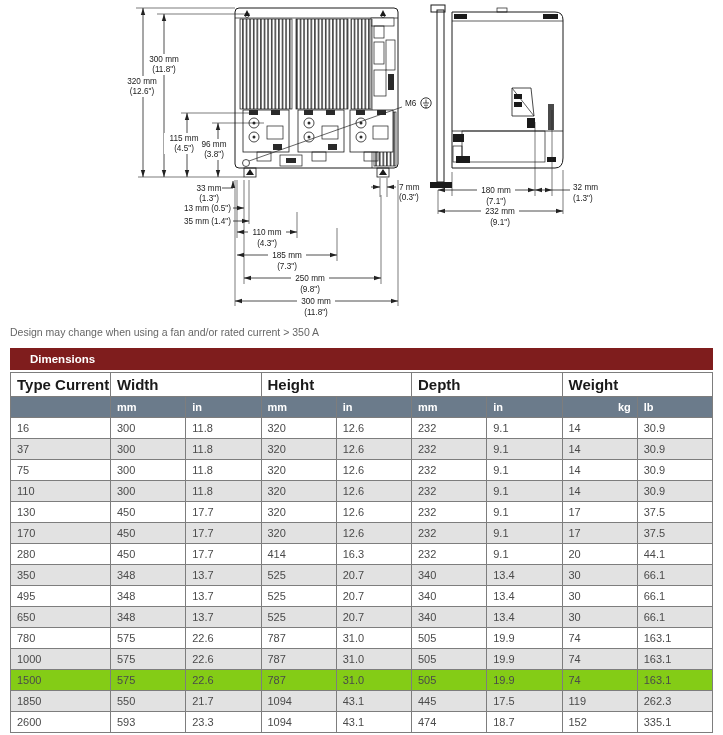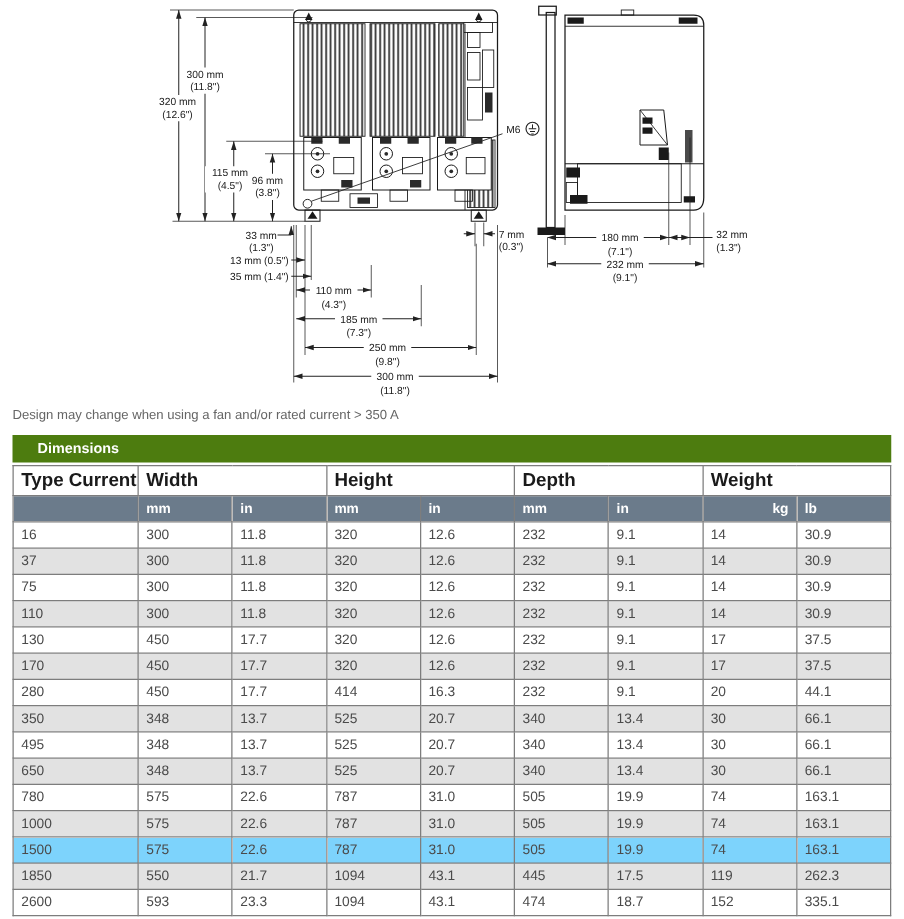--- a/index.html
+++ b/index.html
@@ -216,21 +216,21 @@
         <text x="573" y="201" text-anchor="start">(1.3")</text>
         <text x="500" y="214">232 mm</text>
         <text x="500" y="225">(9.1")</text>
       </g>
     </svg>
   </div>
 
   <p class="note">Design may change when using a fan and/or rated current &gt; 350 A</p>
 
   <div class="tablewrap">
-    <div class="banner" style="background: #4d7c0f; padding-left: 20px;">
+    <div class="banner" style="background: #7f1d1d; padding-left: 20px;">
       <span>Dimensions</span>
     </div>
     <table class="dims">
       <colgroup>
         <col style="width:100px">
         <col>
           <col>
           <col>
           <col>
           <col>
@@ -384,21 +384,21 @@
             <td>1000</td>
             <td>575</td>
             <td>22.6</td>
             <td>787</td>
             <td>31.0</td>
             <td>505</td>
             <td>19.9</td>
             <td>74</td>
             <td>163.1</td>
           </tr>
-          <tr style="background: #7dd3fc;">
+          <tr style="background: #84cc16;">
             <td>1500</td>
             <td>575</td>
             <td>22.6</td>
             <td>787</td>
             <td>31.0</td>
             <td>505</td>
             <td>19.9</td>
             <td>74</td>
             <td>163.1</td>
           </tr>

